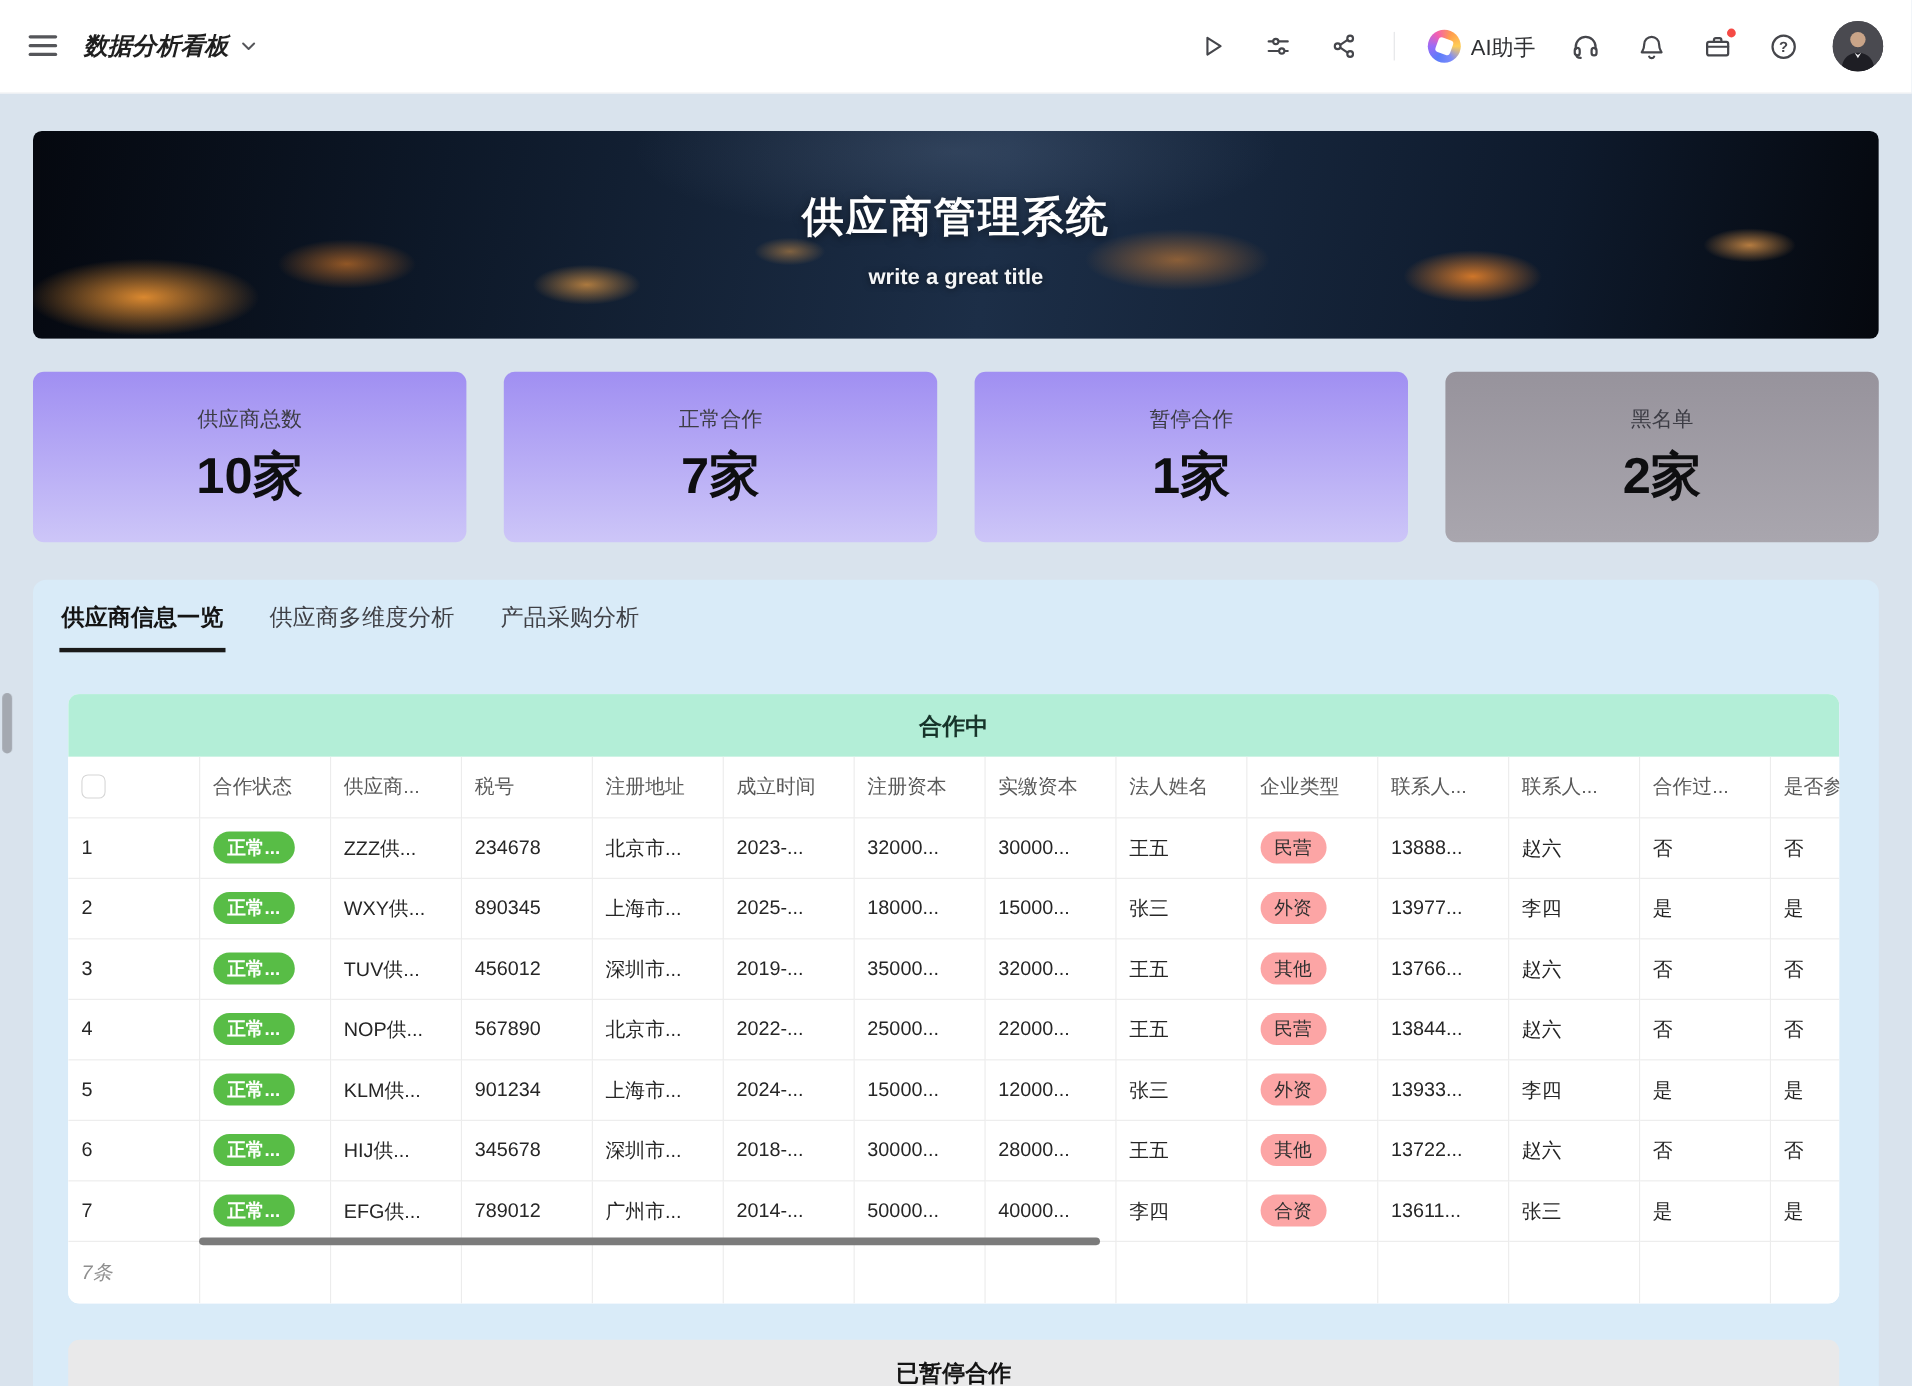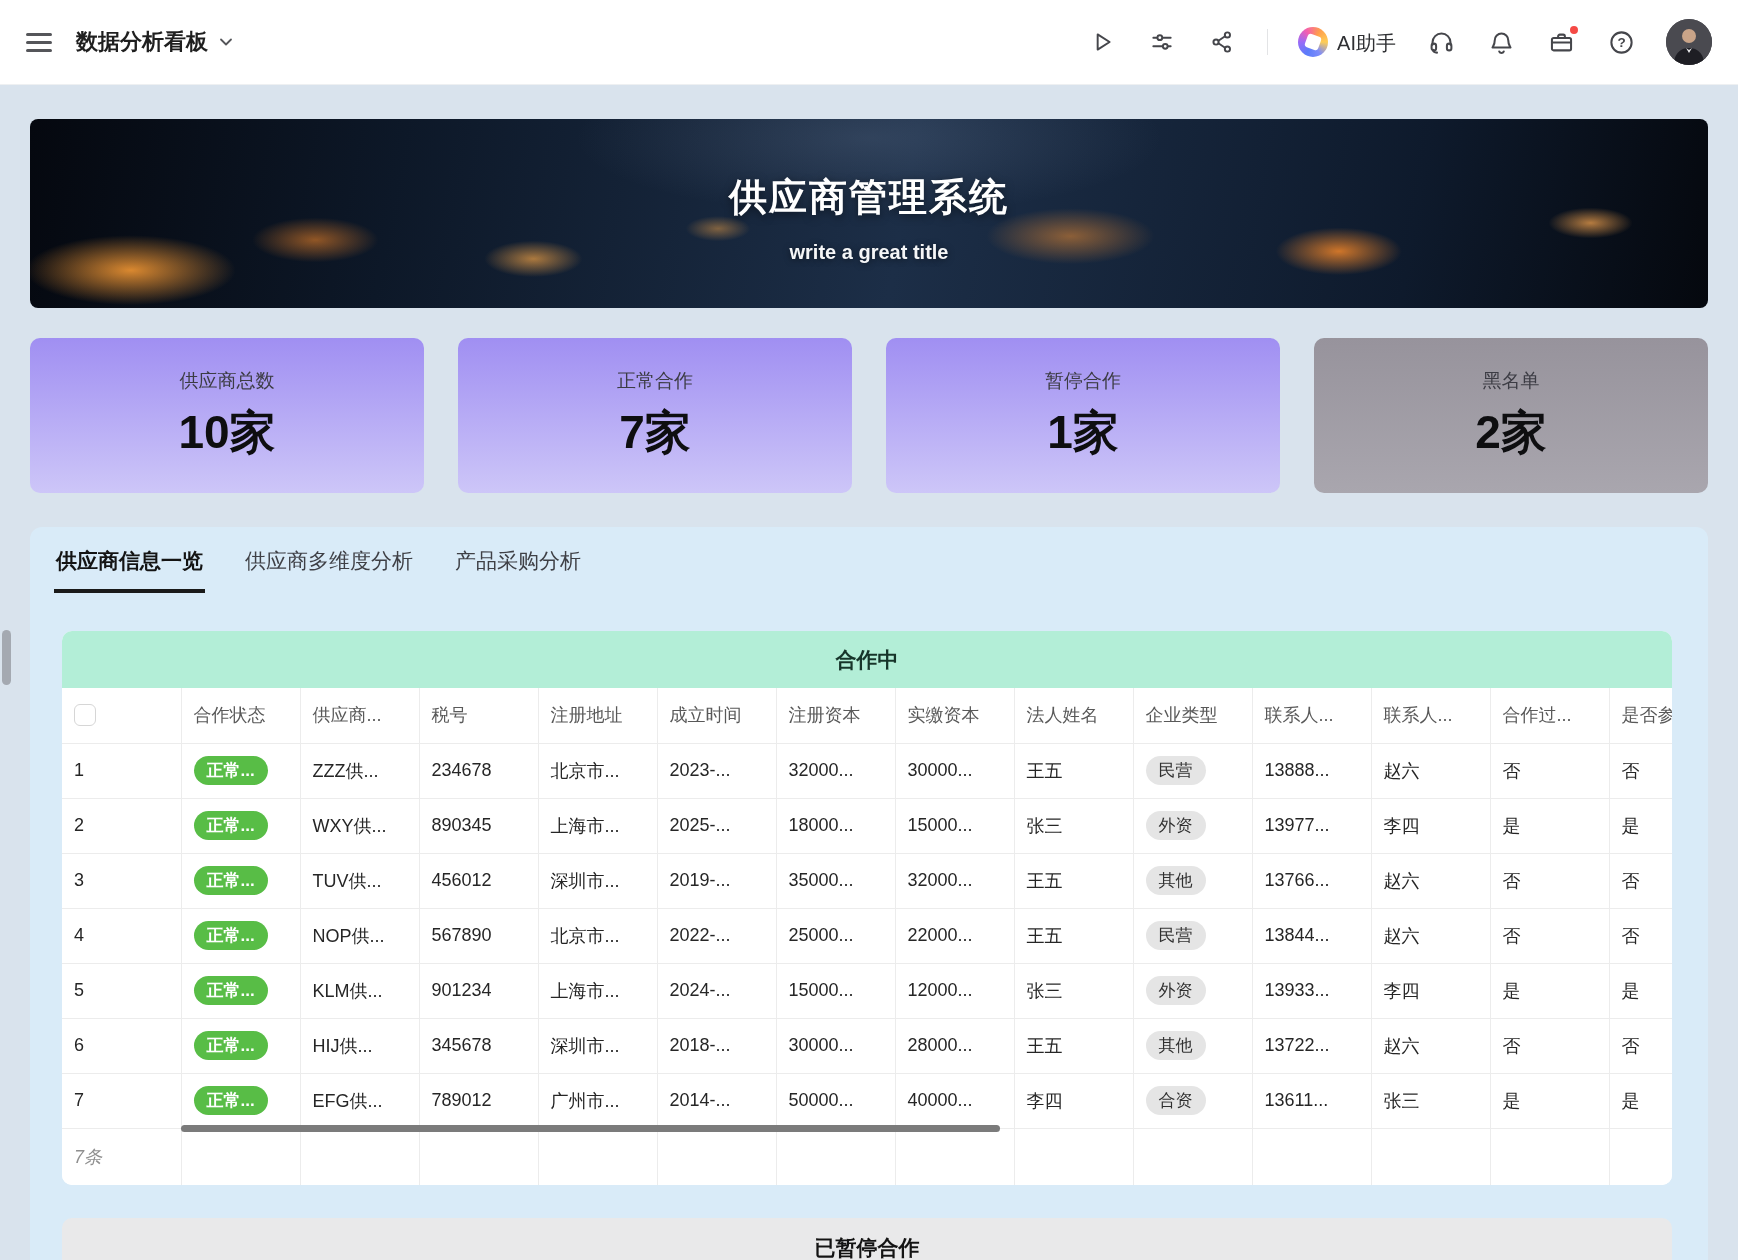--- a/index.html
+++ b/index.html
@@ -9,21 +9,21 @@
     background:#d9e3ed;
     color:#262626;
   }
 
   
   .navbar {
     height:85px; background:#ffffff; border-bottom:1px solid #eef0f2;
     display:flex; align-items:center; justify-content:space-between;
     padding:0 26px;
   }
-  .nav-left { display:flex; align-items:center; gap:22px; }
+  .nav-left { display:flex; align-items:flex-start; gap:22px;font-style:italic; }
   .hamburger { width:28px; height:28px; display:flex; flex-direction:column; justify-content:center; gap:5px; cursor:pointer; }
   .hamburger span { display:block; height:3px; width:26px; background:#55565a; border-radius:2px; }
   .board-title { font-size:22px; font-weight:bold; color:#1f1f1f; display:flex; align-items:center; gap:10px; cursor:pointer; }
   .nav-right { display:flex; align-items:center; gap:30px; }
   .icon-btn { width:30px; height:30px; display:flex; align-items:center; justify-content:center; cursor:pointer; color:#45464b; }
   .icon-btn svg { display:block; }
   .nav-divider { width:1px; height:26px; background:#e3e4e6; }
   .ai-entry { display:flex; align-items:flex-end; gap:9px; cursor:pointer; }
   .ai-logo {
     width:30px; height:30px; border-radius:50%;
@@ -98,21 +98,21 @@
   table.grid thead th { font-size:18px; color:#595959; }
   table.grid td { font-size:18px; color:#262626; }
   td.num-cell { color:#9a9a9a; padding-left:40px; border-right:1px solid #e3e3e3; }
   th.check-col { padding-left:14px; border-right:1px solid #e3e3e3; }
   .checkbox { width:22px; height:22px; border:1.5px solid #d6d6d6; border-radius:6px; background:#fff; cursor:pointer; }
   .pill-green {
     display:inline-block; background:#58bd46; color:#ffffff; font-weight:bold;
     border-radius:999px; padding:6px 13px; font-size:17px; line-height:1;
   }
   .pill-gray {
-    display:inline-block; background:#e5e5e5; color:#303030;
+    display:inline-block; background:#fca5a5; color:#303030;
     border-radius:999px; padding:6px 13px; font-size:17px; line-height:1;
   }
   tr.footer-row td { border-bottom:none; height:57px; color:#8f8f8f; }
   td.footer-count { padding-left:18px; border-right:1px solid #e3e3e3;font-style:italic; }
   .h-scrollbar {
     position:absolute; left:119px; top:494px; width:819px; height:7px;
     background:#7b7b7b; border-radius:4px; cursor:pointer;
   }
 
   

